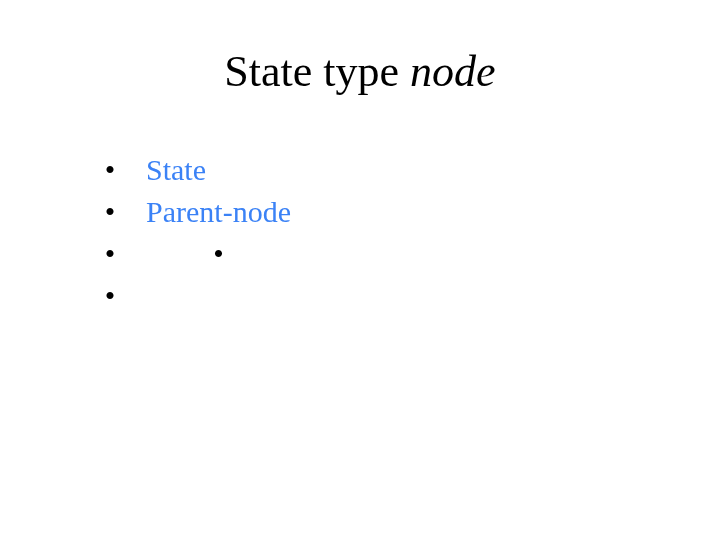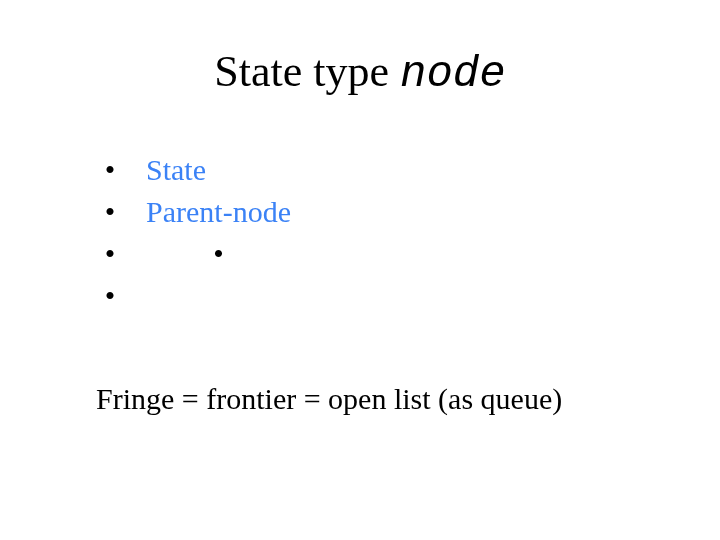--- a/index.html
+++ b/index.html
@@ -20,21 +20,21 @@
   .title {
     position: absolute;
     top: 48px;
     left: 0;
     width: 100%;
     text-align: center;
     font-size: 44px;
     line-height: 1.1;
   }
   .title .roman { font-style: normal; }
-  .title .ital  { font-style: italic; font-family: Liberation Mono, monospace; }
+  .title .ital  { font-style: italic; }
   .body {
     position: absolute;
     top: 150px;
     left: 96px;
     font-size: 30px;
     line-height: 1.3;
   }
   .bullets {
     display: grid;
     grid-template-columns: 28px auto;
@@ -70,14 +70,13 @@
       <div class="bullet-mark">•</div>
       <div class="bullet-text">State</div>
       <div class="bullet-mark">•</div>
       <div class="bullet-text">Parent-node</div>
       <div class="bullet-mark">•</div>
       <div class="bullet-mark">•</div>
       <div class="bullet-mark">•</div>
     </div>
   </div>
 
-  <div class="footer">Fringe = frontier = open list (as queue)</div>
 </div>
 
 </body></html>

